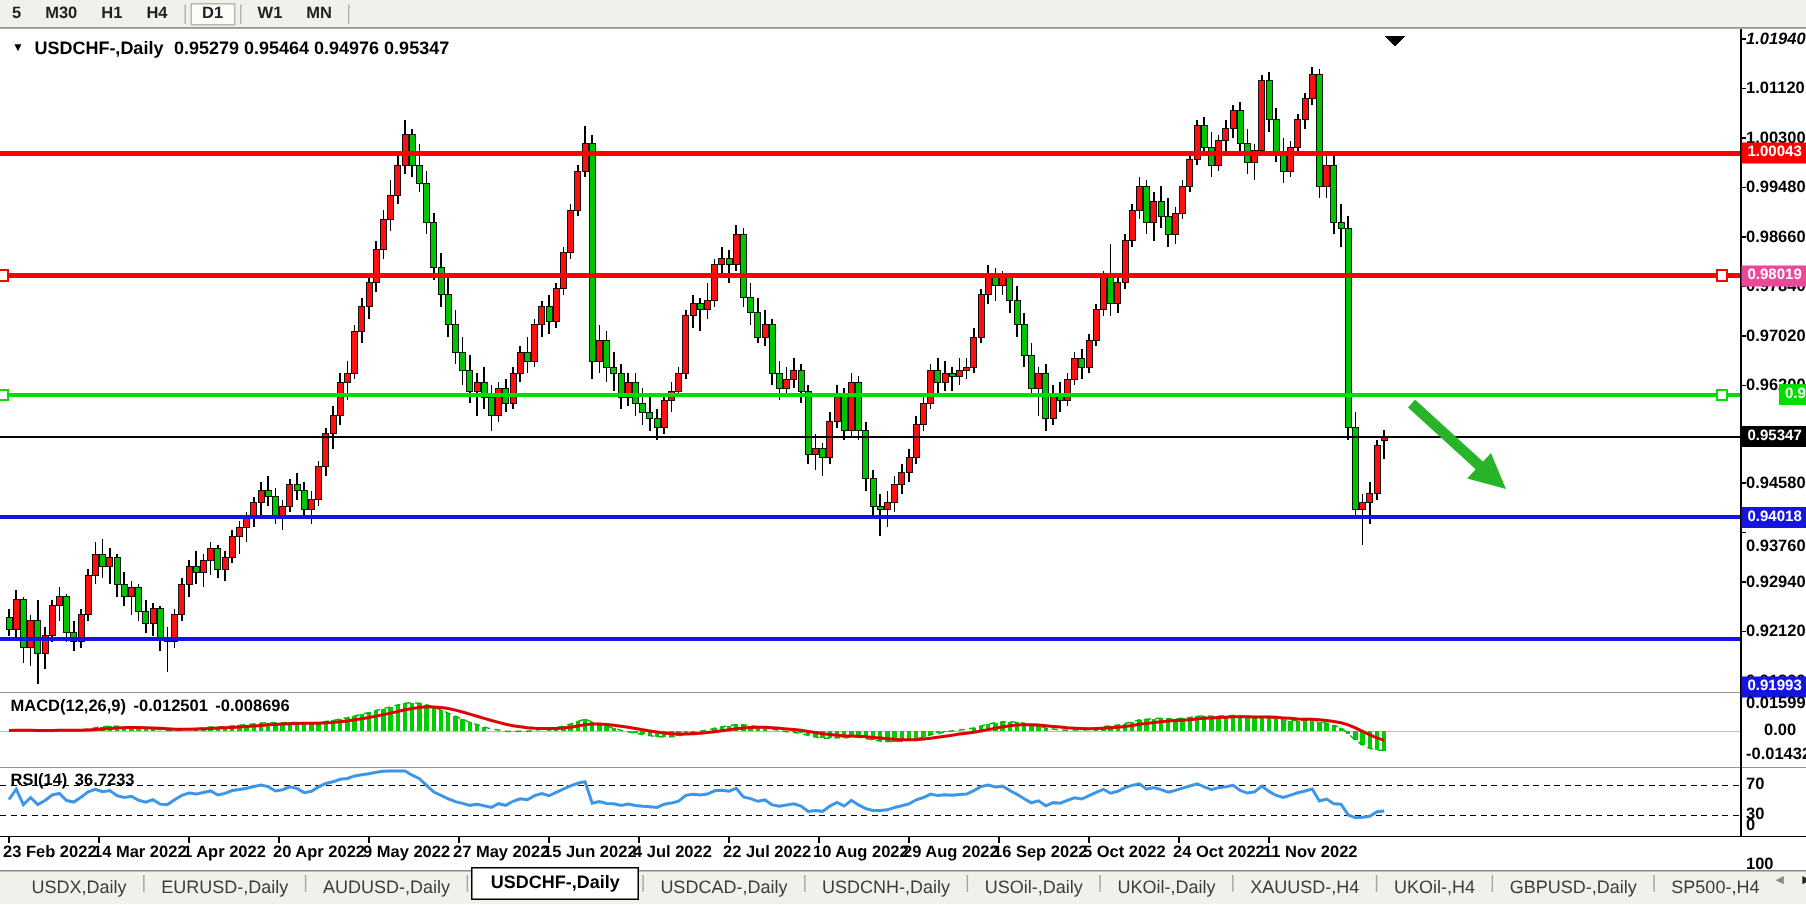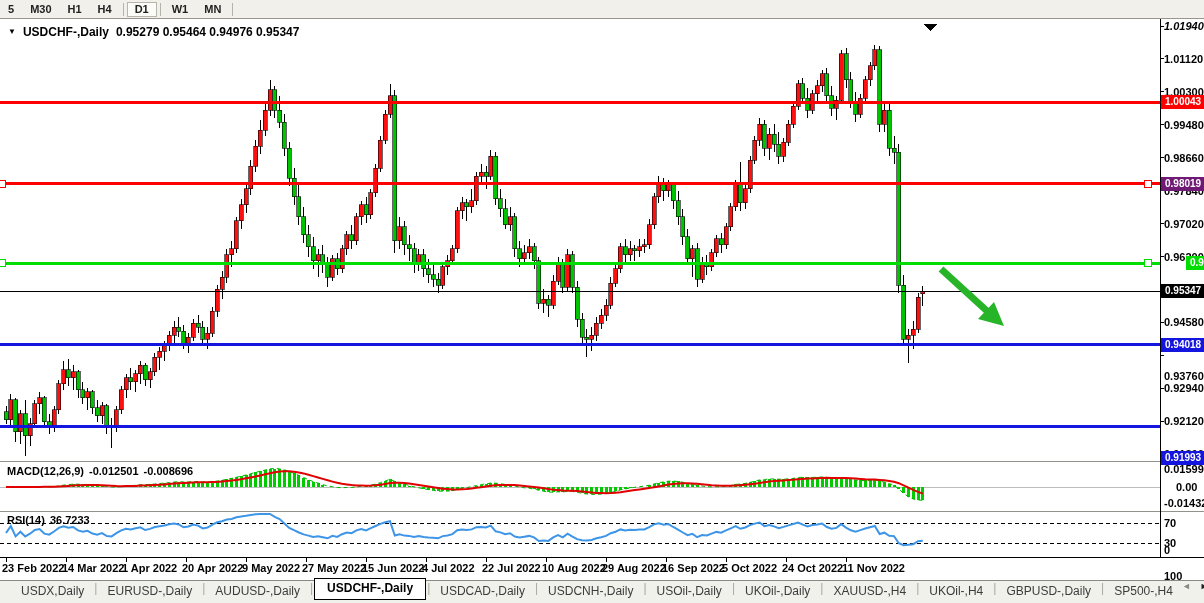--- a/index.html
+++ b/index.html
@@ -670,26 +670,26 @@
   <div id="axis">
       <div class="ptick" style="top: 20px; font-style: italic;">1.01940</div>
       <div class="ptick" style="top: 52.9845px;">1.01120</div>
       <div class="ptick" style="top: 85.969px;">1.00300</div>
       <div class="ptick" style="top: 118.954px;">0.99480</div>
       <div class="ptick" style="top: 151.938px;">0.98660</div>
       <div class="ptick" style="top: 184.923px;">0.97840</div>
       <div class="ptick" style="top: 217.907px;">0.97020</div>
       <div class="ptick" style="top: 250.892px;">0.96200</div>
       <div class="ptick" style="top: 316.056px;">0.94580</div>
-      <div class="ptick" style="top: 358px; margin-top: 12px;">0.93760</div>
+      <div class="ptick" style="top: 358px;">0.93760</div>
       <div class="ptick" style="top: 382.025px;">0.92940</div>
       <div class="ptick" style="top: 415.01px;">0.92120</div>
       <div class="ptick" style="top: 447.994px;">0.91300</div>
       <div class="pbox" style="top: 95.3068px; background: rgb(254, 0, 0);">1.00043</div>
-      <div class="pbox" style="top: 176.722px; background: #701a75;">0.98019</div>
+      <div class="pbox" style="top: 176.722px; background: #ec4899;">0.98019</div>
       <div class="pbox" style="top: 256.207px; background: rgb(0, 221, 0); margin-left: 25px;">0.96043</div>
       <div class="pbox" style="top: 337.662px; background: rgb(21, 21, 224);">0.94018</div>
       <div class="pbox" style="top: 419.118px; background: rgb(21, 21, 224); margin-top: 32px;">0.91993</div>
       <div class="pbox" style="top: 284.203px; background: rgb(0, 0, 0);">0.95347</div>
       <div class="ptick" style="top: 463px;">0.01599</div>
       <div class="ptick" style="top: 481px; margin-left: 12px;">0.00</div>
       <div class="ptick" style="top: 497px;">-0.01432</div>
       <div class="ptick" style="top: 526px; margin-top: 44px;">100</div>
       <div class="ptick" style="top: 517px;">70</div>
       <div class="ptick" style="top: 537px;">30</div>

